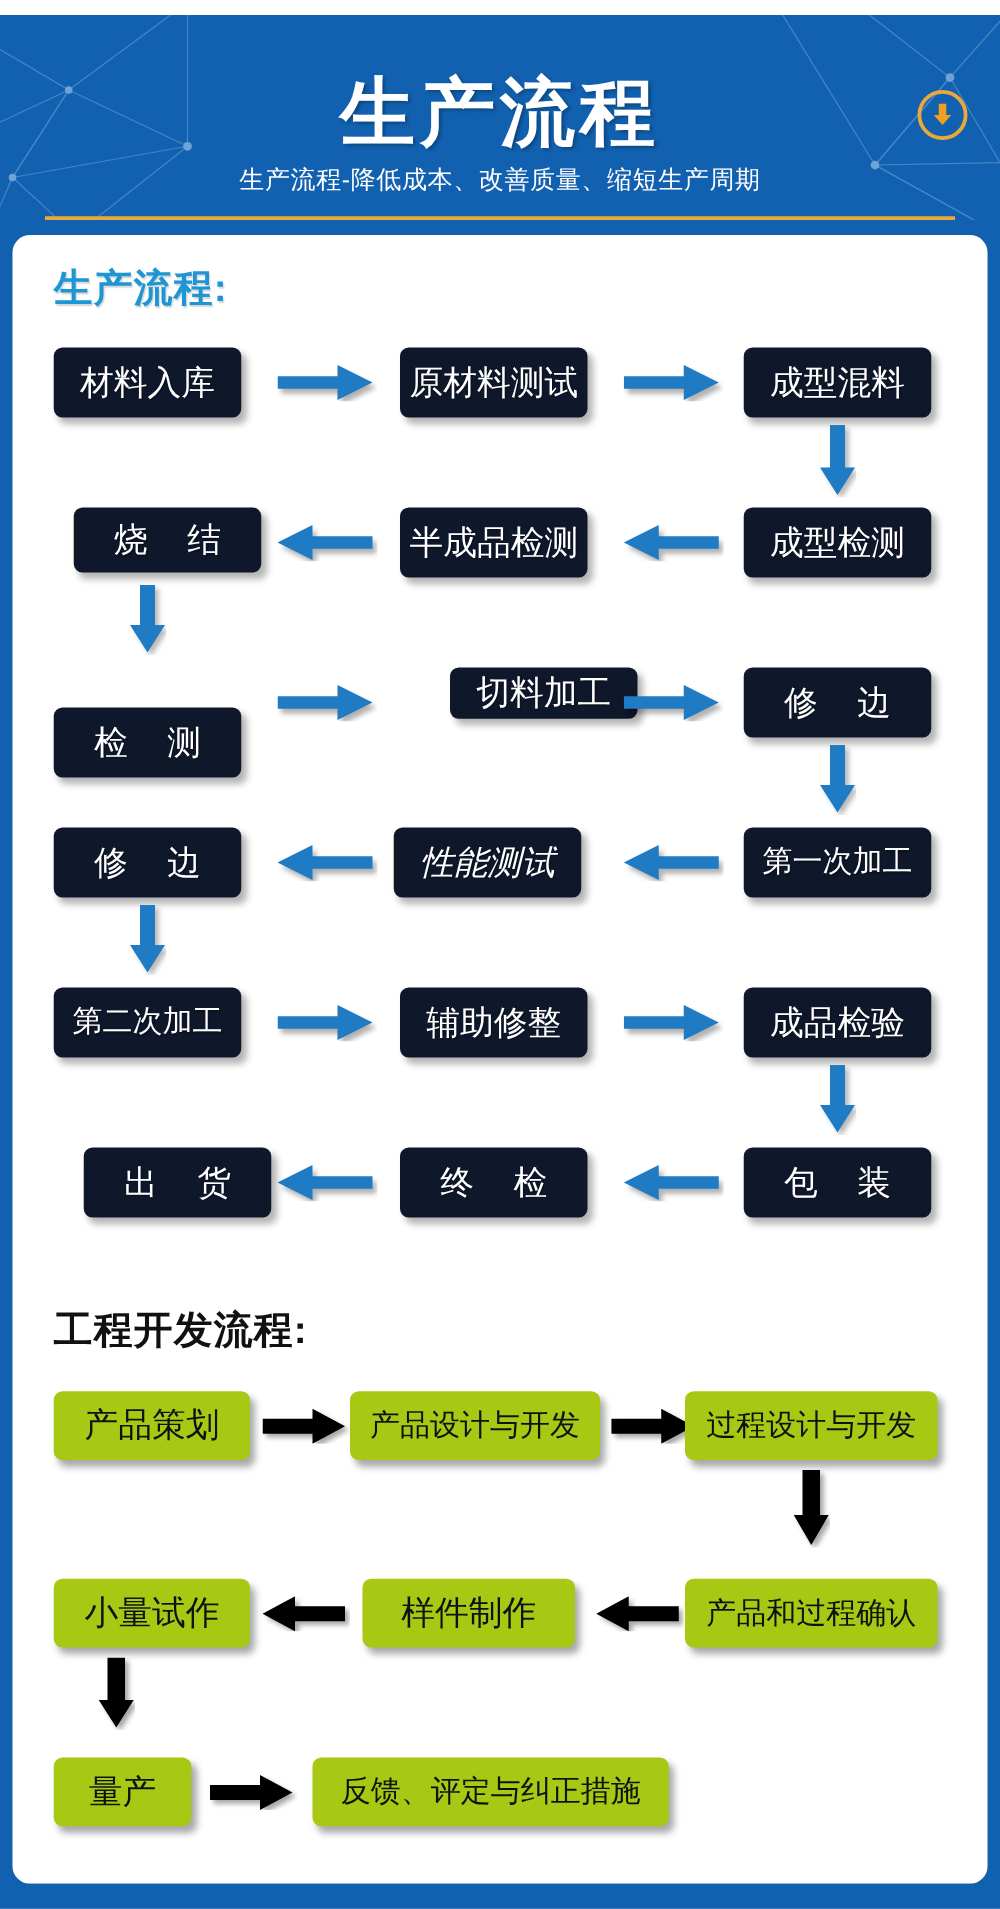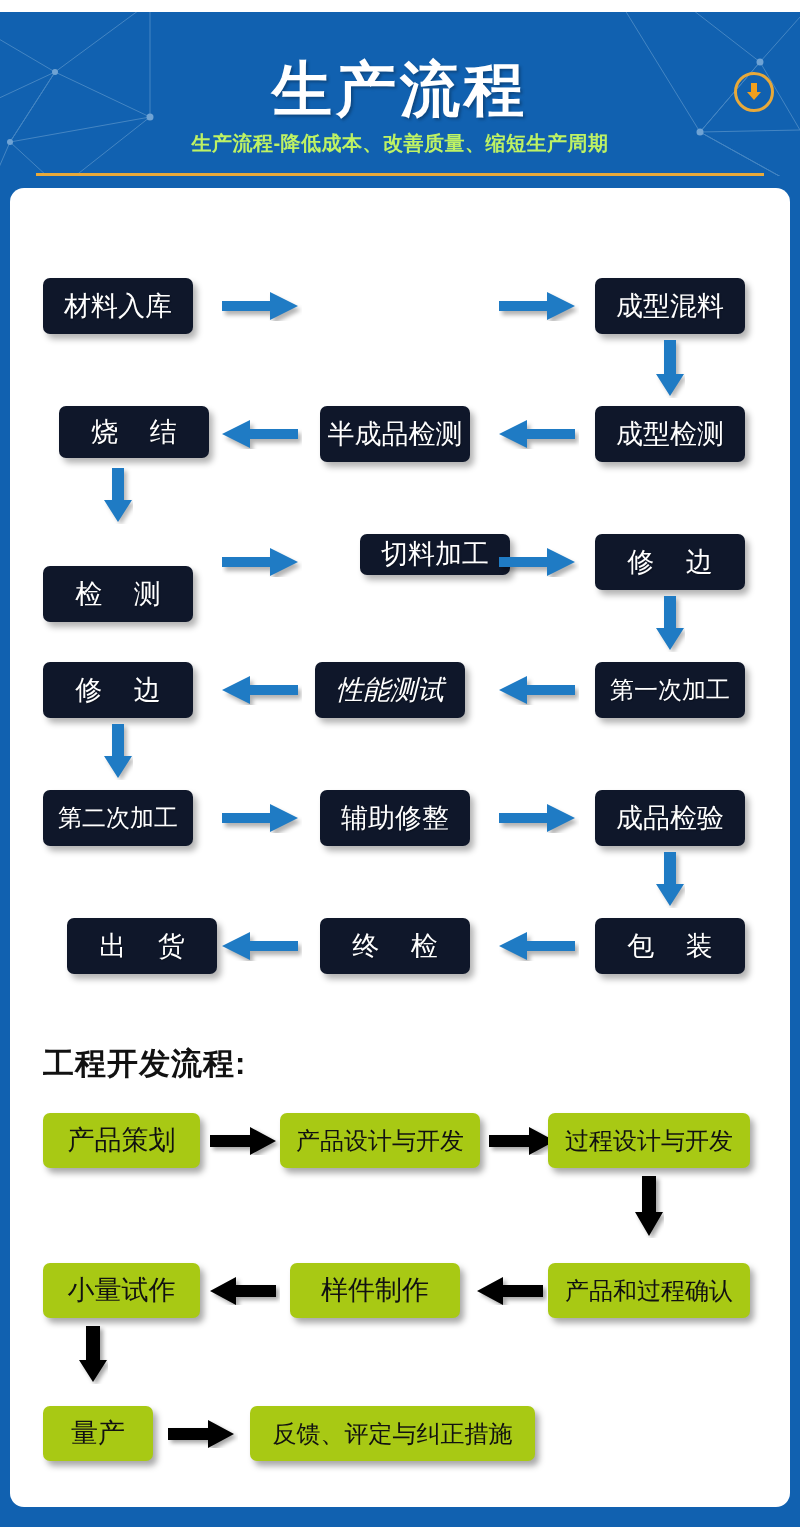--- a/index.html
+++ b/index.html
@@ -17,21 +17,21 @@
     background:#1161B0;overflow:hidden;
   }
   .netsvg{position:absolute;left:0;top:0;width:800px;height:176px;}
   .title{
     position:absolute;left:0;top:38px;width:800px;text-align:center;
     color:#ffffff;font-size:60px;font-weight:bold;letter-spacing:4px;
     text-shadow:2px 2px 3px rgba(0,0,0,.28);
   }
   .subtitle{
     position:absolute;left:0;top:118px;width:800px;text-align:center;
-    color:#bef264;font-size:20px;font-weight:bold;letter-spacing:.5px;
+    color:#ffffff;font-size:20px;font-weight:normal;letter-spacing:.5px;
   }
   .orange-rule{
     position:absolute;left:36px;top:161px;width:728px;height:3px;background:#E8A93A;
   }
   .dl-badge{
     position:absolute;right:26px;top:60px;width:40px;height:40px;border-radius:50%;
     border:3px solid #E8A93A;box-sizing:border-box;
     display:flex;align-items:center;justify-content:center;
   }
 
@@ -121,27 +121,29 @@
       </svg>
     </div>
 
     <div class="orange-rule"></div>
   </div>
 
   <div class="blue-surround"></div>
 
   <div class="card">
 
+    <div class="sec-head blue" style="left:33px;top:22px;">生产流程:</div>
 
     <div class="node blue" style="left:33px;top:90px;width:150px;height:56px;">材料入库</div>
     <div class="arrow" style="left:212px;top:103px;">
       <svg width="80" height="30" viewBox="0 0 80 30">
         <path d="M0 10 L48 10 L48 1 L76 15 L48 29 L48 20 L0 20 Z" fill="#1F7BC4" style="filter:drop-shadow(3px 4px 2px rgba(0,0,0,.30));"></path>
       </svg>
     </div>
+    <div class="node blue" style="left:310px;top:90px;width:150px;height:56px;">原材料测试</div>
     <div class="arrow" style="left:489px;top:103px;">
       <svg width="80" height="30" viewBox="0 0 80 30">
         <path d="M0 10 L48 10 L48 1 L76 15 L48 29 L48 20 L0 20 Z" fill="#1F7BC4" style="filter:drop-shadow(3px 4px 2px rgba(0,0,0,.30));"></path>
       </svg>
     </div>
     <div class="node blue" style="left:585px;top:90px;width:150px;height:56px;">成型混料</div>
 
     <div class="arrow" style="left:645px;top:152px;">
       <svg width="30" height="58" viewBox="0 0 30 58">
         <path d="M9 0 L21 0 L21 34 L29 34 L15 56 L1 34 L9 34 Z" fill="#1F7BC4" style="filter:drop-shadow(3px 3px 2px rgba(0,0,0,.28));"></path>

